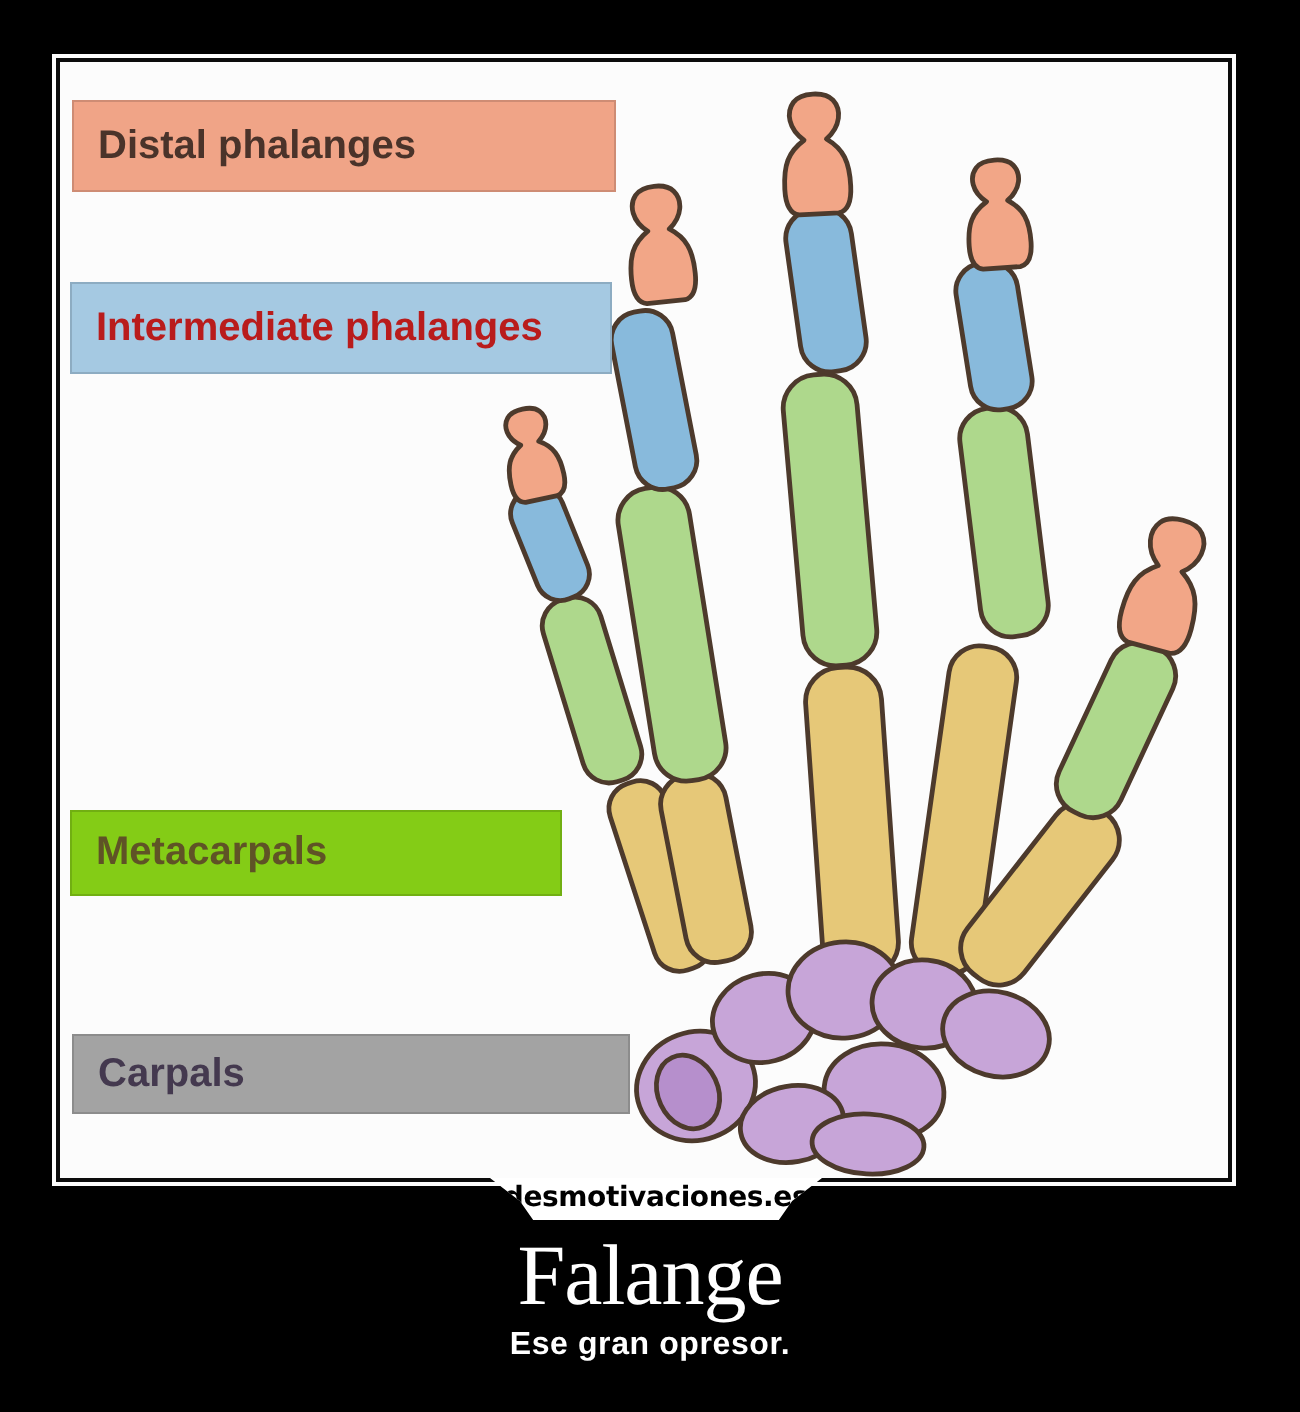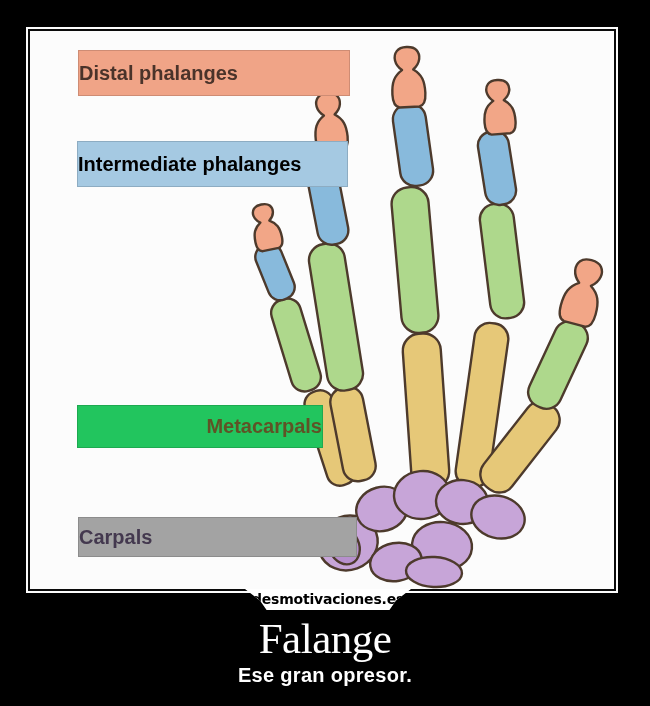--- a/index.html
+++ b/index.html
@@ -12,23 +12,23 @@
     background:#fcfcfc;
   }
   .frame-inner{
     position:absolute;left:2px;top:2px;right:2px;bottom:2px;
     border:2px solid #0b0b0b;background:#fcfcfc;
   }
   #hand-svg{position:absolute;left:0;top:0;width:584px;height:558px;}
   .bone-label{
     position:absolute;
     font-size:20px;font-weight:bold;
-    padding-left:0;box-sizing:border-box;
+    padding-left:12px;box-sizing:border-box;
     border:1px solid rgba(0,0,0,0.14);
-    white-space:nowrap;overflow:hidden;margin-left:42px;
+    white-space:nowrap;overflow:hidden;
   }
   .lbl-distal       {left:6px; top:19px;  width:272px;height:46px;line-height:44px;}
   .lbl-intermediate {left:5px; top:110px; width:271px;height:46px;line-height:44px;}
   .lbl-proximal     {left:5px; top:286px; width:226px;height:41px;line-height:39px;}
   .lbl-metacarpals  {left:5px; top:374px; width:246px;height:43px;line-height:41px;}
   .lbl-carpals      {left:6px; top:486px; width:279px;height:40px;line-height:38px;}
   .watermark-tab{
     position:absolute;left:245px;top:589px;width:166px;height:21px;
     background:#ffffff;color:#000;
     clip-path:polygon(0% 0%,100% 0%,91% 55%,87% 100%,13% 100%,9% 55%);
@@ -38,21 +38,21 @@
   }
   .poster-title{
     position:absolute;left:0;top:614px;width:650px;
     text-align:center;color:#ffffff;
     font-family:"Liberation Serif","DejaVu Serif",serif;
     font-size:43px;font-weight:normal;letter-spacing:-0.5px;
   }
   .poster-subtitle{
     position:absolute;left:0;top:664px;width:650px;
     text-align:center;color:#ffffff;
-    font-size:20px;font-weight:bold;letter-spacing:0.3px;
+    font-size:16px;font-weight:bold;letter-spacing:0.3px;
   }
 </style>
 </head>
 <body>
 
 <div class="frame">
   <div class="frame-inner">
     <svg id="hand-svg" viewBox="0 0 584 558" preserveAspectRatio="none">
         <g stroke="#4d3a2c" stroke-width="2.4" stroke-linejoin="round">
           <rect x="285.5" y="358.0" width="29" height="98" rx="13.1" ry="13.1" fill="#e6c878" transform="rotate(-18 300 407)"></rect>
@@ -128,22 +128,22 @@
 L 563.8 294.0
 Q 571.0 292.7 571.0 279.5
 C 571.0 266.3 568.1 259.0 559.1 253.1
 C 567.4 246.5 568.1 237.2 563.8 232.0
 C 559.5 226.7 546.5 226.7 542.2 232.0
 C 537.9 237.2 538.6 246.5 546.9 253.1 Z" fill="#f2a687" transform="rotate(15 553 261)"></path>
         </g>
       </svg>
 
     <div class="bone-label lbl-distal" style="background: rgb(240, 164, 135); color: rgb(74, 51, 42);">Distal phalanges</div>
-    <div class="bone-label lbl-intermediate" style="background: rgb(165, 201, 226); color: #000000;">Intermediate phalanges</div>
-    <div class="bone-label lbl-metacarpals" style="background: #22c55e; color: rgb(95, 83, 38); text-align: right;">Metacarpals</div>
+    <div class="bone-label lbl-intermediate" style="background: rgb(165, 201, 226); color: #b91c1c;">Intermediate phalanges</div>
+    <div class="bone-label lbl-metacarpals" style="background: #84cc16; color: rgb(95, 83, 38);">Metacarpals</div>
     <div class="bone-label lbl-carpals" style="background: #a3a3a3; color: rgb(68, 57, 79);">Carpals</div>
   </div>
 </div>
 
 <div class="watermark-tab">
   <span>desmotivaciones.es</span>
 </div>
 
 <div class="poster-title">Falange</div>
 

